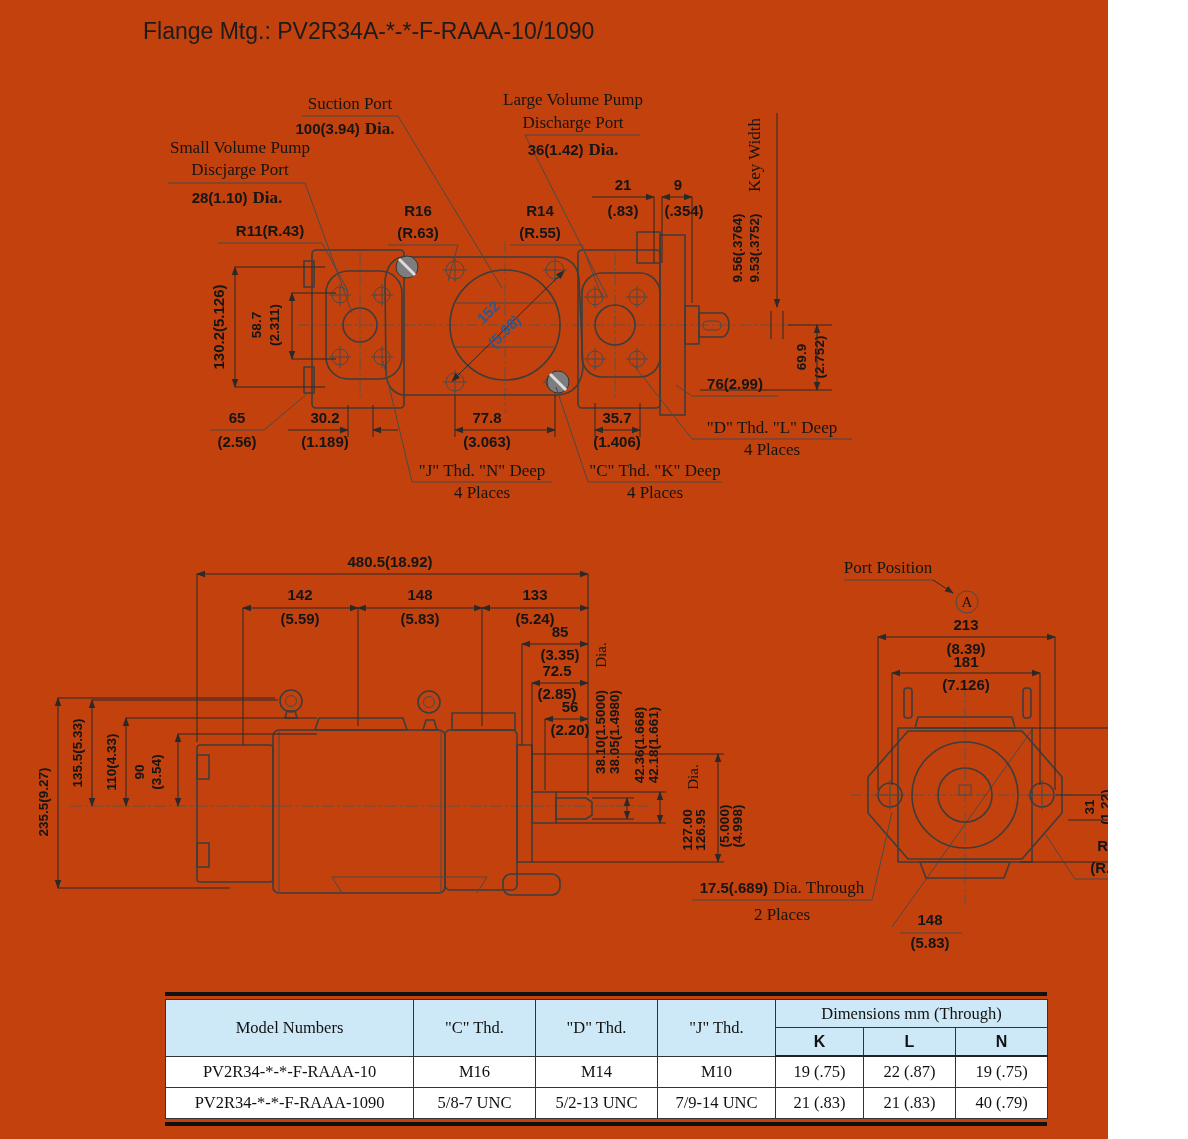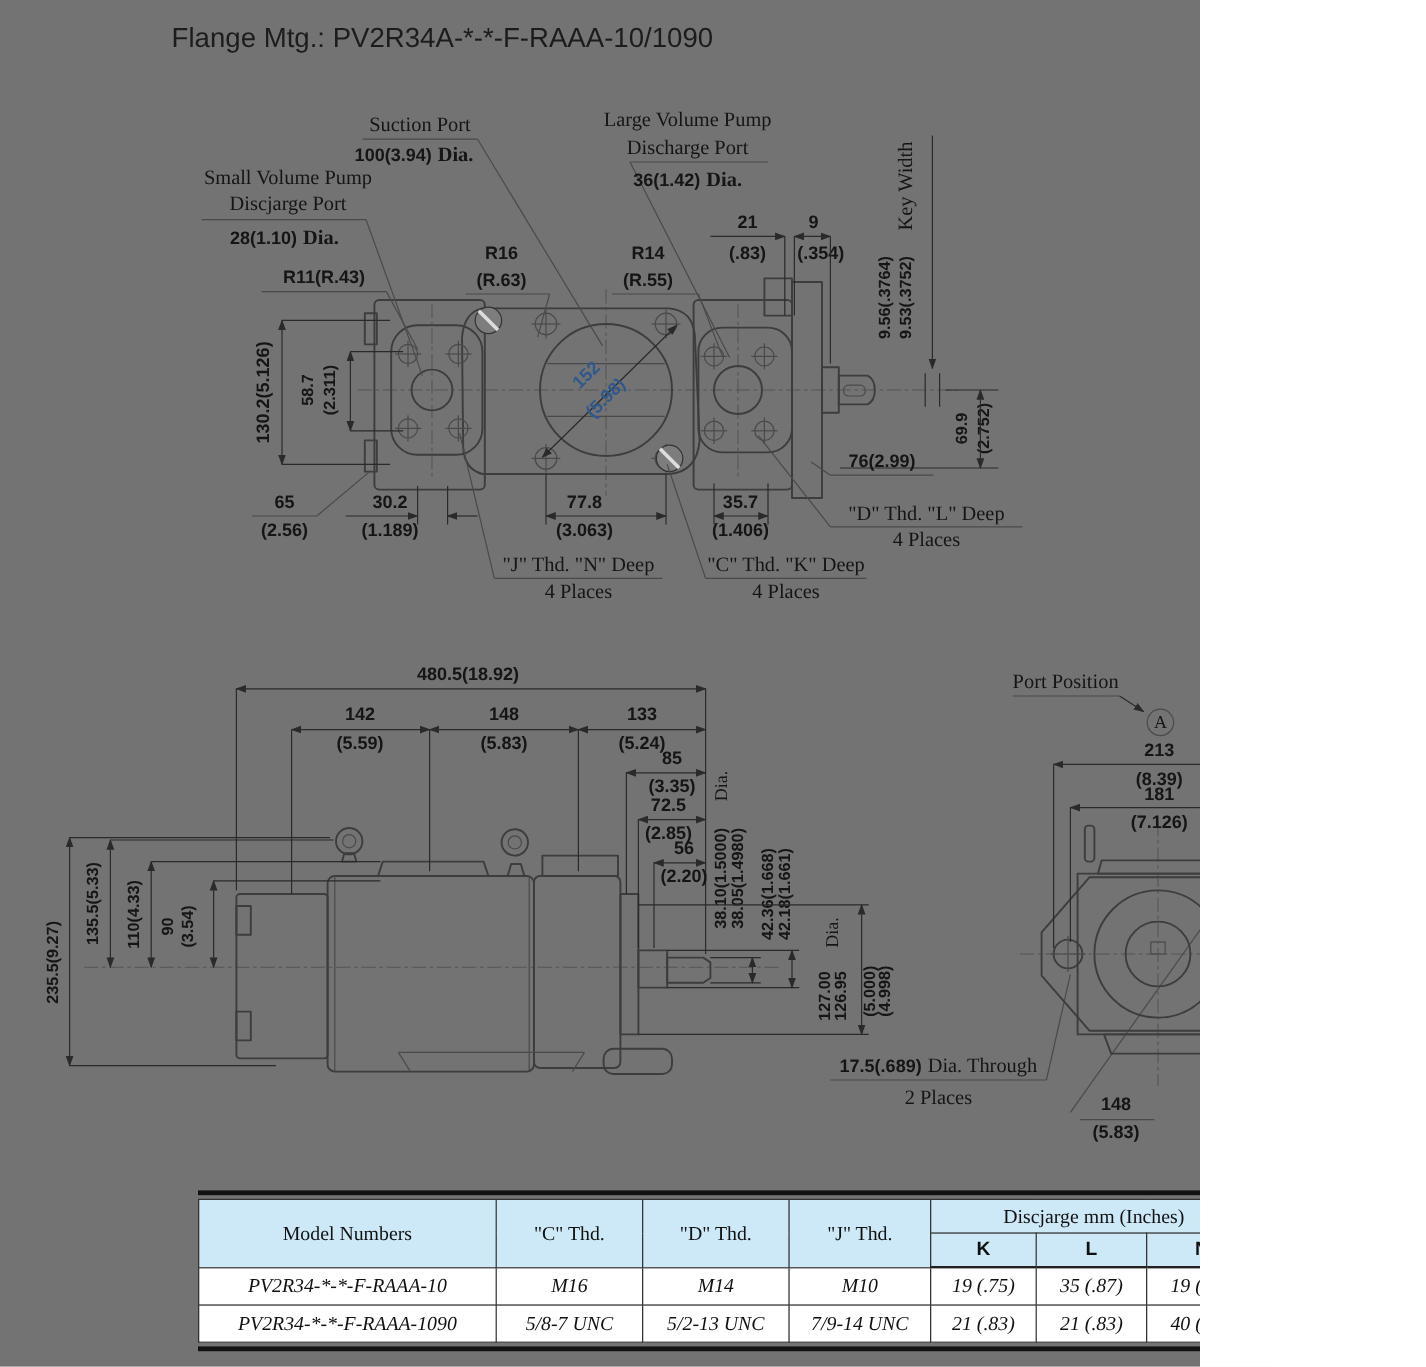--- a/index.html
+++ b/index.html
@@ -1,16 +1,16 @@
 <!DOCTYPE html>
 <html><head>
 <meta charset="utf-8">
 <style>
   html,body{margin:0;padding:0;background:#fff;}
-  .page{position:relative;width:1000px;height:1139px;background:#737373;overflow:hidden;
+  .page{position:relative;width:1108px;height:1139px;background:#c2410c;overflow:hidden;
         font-family:"Liberation Sans",sans-serif;color:#151515;}
   .title{position:absolute;left:143px;top:18px;font-size:23px;color:#1c1c1c;}
   svg{position:absolute;overflow:visible;}
   svg text{fill:#151515;}
   .dim{font-family:"Liberation Sans",sans-serif;font-weight:bold;font-size:15px;}
   .dimS{font-family:"Liberation Sans",sans-serif;font-weight:bold;font-size:13.5px;}
   .lbl{font-family:"Liberation Serif",serif;font-size:17px;}
   .lblS{font-family:"Liberation Serif",serif;font-size:15px;}
   .blue{fill:#30588c;}
   .ol{stroke:#3d3d3d;stroke-width:1.6;fill:none;stroke-linejoin:round;}
@@ -18,21 +18,21 @@
   .dl{stroke:#2a2a2a;stroke-width:1;fill:none;}
   .cl{stroke:#555;stroke-width:0.9;fill:none;stroke-dasharray:12 3 3 3;}
   
   .tblwrap{position:absolute;left:165px;top:992px;width:882px;border-top:4px solid #111;
            border-bottom:4px solid #111;padding:3px 0;}
   table{border-collapse:collapse;width:882px;table-layout:fixed;
         font-family:"Liberation Serif",serif;font-size:16.5px;color:#111;}
   th,td{border:1px solid #333;text-align:center;padding:0;}
   thead th{background:#cde9f7;font-weight:normal;height:27px;}
   thead .kln{font-family:"Liberation Sans",sans-serif;font-weight:bold;font-size:16px;}
-  tbody td{background:#fff;height:30px;font-style:italic;}
+  tbody td{background:#fff;height:30px;}
   thead tr:first-child th{border-top:1px solid #333;}
   tbody tr:last-child td{border-bottom:1px solid #333;}
   thead tr:last-child th{border-bottom:2px solid #222;}
 </style>
 </head>
 <body>
 
 <div class="page">
   <div class="title">Flange Mtg.: PV2R34A-*-*-F-RAAA-10/1090</div>
 
@@ -430,36 +430,36 @@
           <col style="width:88px">
           <col style="width:92px">
           <col style="width:92px">
       </colgroup>
       <thead>
         <tr>
           <th rowspan="2">Model Numbers</th>
           <th rowspan="2">"C" Thd.</th>
           <th rowspan="2">"D" Thd.</th>
           <th rowspan="2">"J" Thd.</th>
-          <th colspan="3">Discjarge mm (Inches)</th>
+          <th colspan="3">Dimensions mm (Through)</th>
         </tr>
         <tr>
           <th class="kln">K</th>
           <th class="kln">L</th>
           <th class="kln">N</th>
         </tr>
       </thead>
       <tbody>
         <tr>
           <td>PV2R34-*-*-F-RAAA-10</td>
           <td>M16</td>
           <td>M14</td>
           <td>M10</td>
           <td>19 (.75)</td>
-          <td>35 (.87)</td>
+          <td>22 (.87)</td>
           <td>19 (.75)</td>
         </tr>
         <tr>
           <td>PV2R34-*-*-F-RAAA-1090</td>
           <td>5/8-7 UNC</td>
           <td>5/2-13 UNC</td>
           <td>7/9-14 UNC</td>
           <td>21 (.83)</td>
           <td>21 (.83)</td>
           <td>40 (.79)</td>

